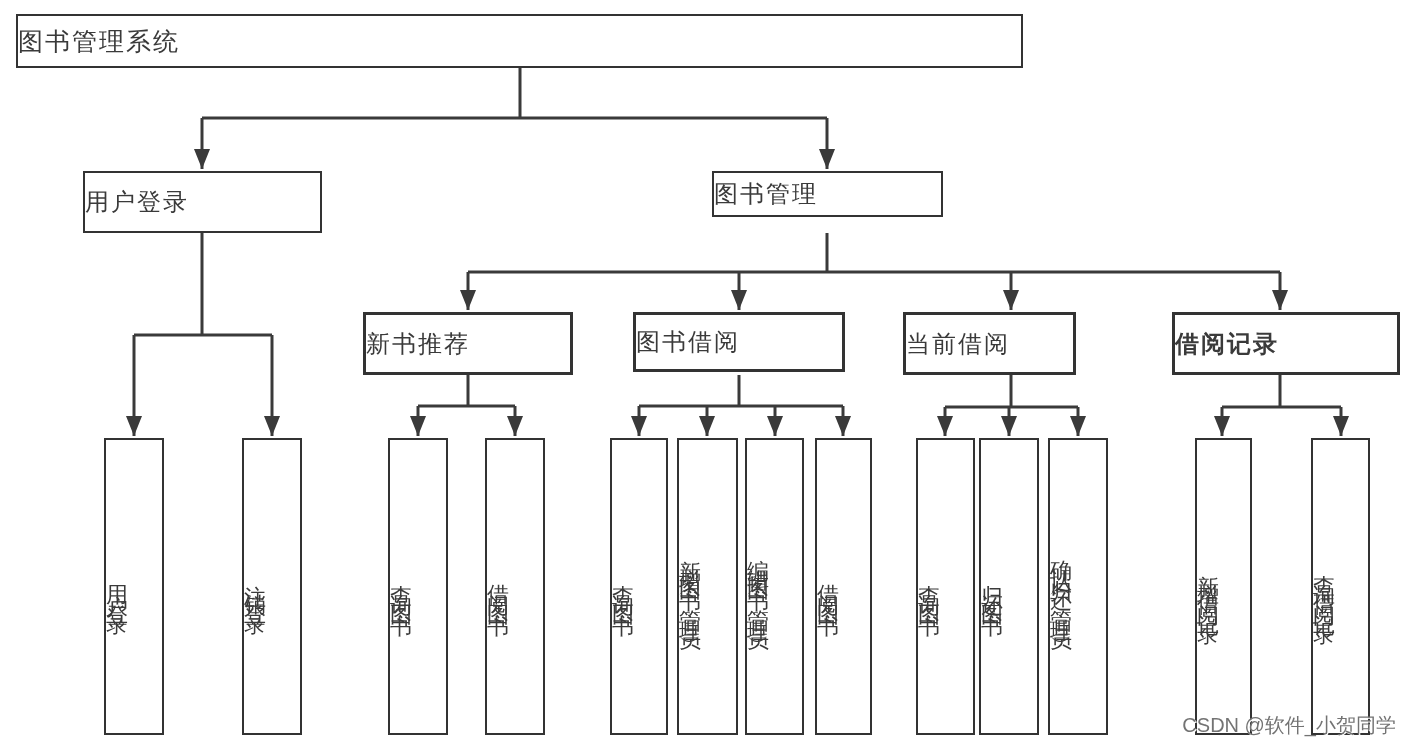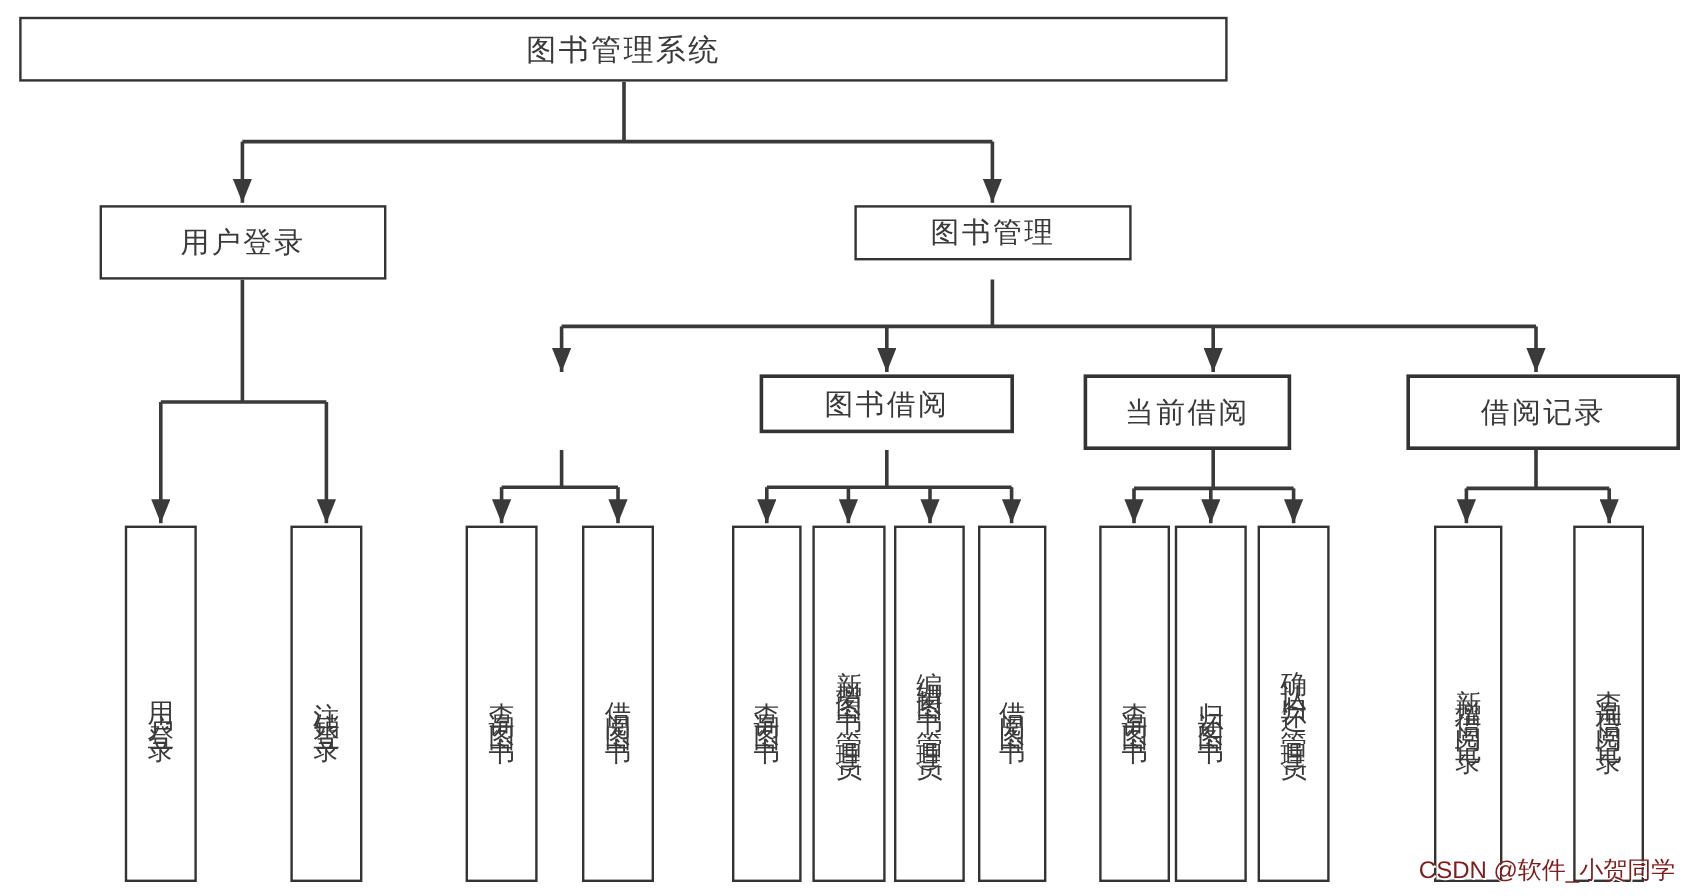--- a/index.html
+++ b/index.html
@@ -9,41 +9,41 @@
     background:#ffffff;
     font-family:"Liberation Sans", sans-serif;
     overflow:hidden;
   }
   .wires{position:absolute;left:0;top:0;z-index:1;}
   .node{
     position:absolute;
     box-sizing:border-box;
     background:#ffffff;
     border:2.5px solid #333333;
-    display:flex;align-items:center;justify-content:center;
+    display:flex;align-items:center;
     color:#3a3a3a;
     z-index:2;
   }
   .node .lbl{white-space:nowrap;}
   .lvl1{font-size:25px;letter-spacing:2px;}
   .lvl2{font-size:24px;letter-spacing:2px;}
   .lvl3{font-size:24px;letter-spacing:2px;border-width:3px;}
   .leaf{font-size:22px;}
   .leaf .lbl{
     writing-mode:vertical-lr;
     text-orientation:mixed;
     letter-spacing:10px;
     line-height:1;
     white-space:nowrap;
   }
   .watermark{
     position:absolute;
     right:9px;top:712px;
     font-size:20px;
-    color:#7f1d1d;
+    color:#737373;
     text-shadow:1px 1px 0 #ffffff;
     z-index:3;
     white-space:nowrap;
   }
 </style>
 </head>
 <body>
 
 <div class="canvas">
 
@@ -94,27 +94,30 @@
     <span class="lbl">图书管理系统</span>
   </div>
 
   <div class="node lvl2" style="left:83px;top:171px;width:239px;height:62px;">
     <span class="lbl">用户登录</span>
   </div>
   <div class="node lvl2" style="left:712px;top:171px;width:231px;height:46px;">
     <span class="lbl">图书管理</span>
   </div>
 
-  <div class="node lvl3" style="left:633px;top:312px;width:212px;height:49px;">
+  <div class="node lvl3" style="left:363px;top:312px;width:210px;height:63px;">
+    <span class="lbl">新书推荐</span>
+  </div>
+  <div class="node lvl3" style="left:633px;top:312px;width:212px;height:60px;">
     <span class="lbl">图书借阅</span>
   </div>
   <div class="node lvl3" style="left:903px;top:312px;width:173px;height:63px;">
     <span class="lbl">当前借阅</span>
   </div>
-  <div class="node lvl3" style="left:1172px;top:312px;width:228px;height:63px;">
+  <div class="node lvl3" style="left:1172px;top:312px;width:228px;height:63px;font-weight:bold;">
     <span class="lbl">借阅记录</span>
   </div>
 
   <div class="node leaf" style="left:104px;top:438px;width:60px;height:297px;">
     <span class="lbl">用户登录</span>
   </div>
   <div class="node leaf" style="left:242px;top:438px;width:60px;height:297px;">
     <span class="lbl">注销登录</span>
   </div>
 

